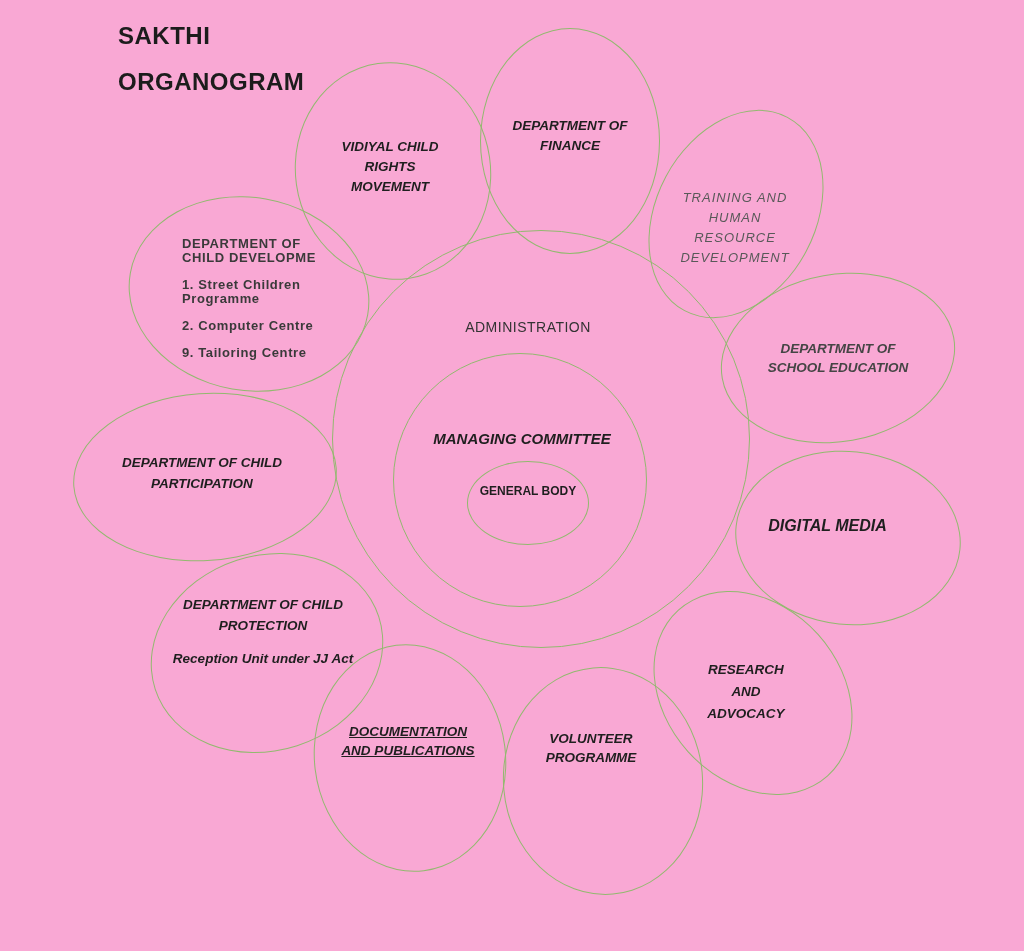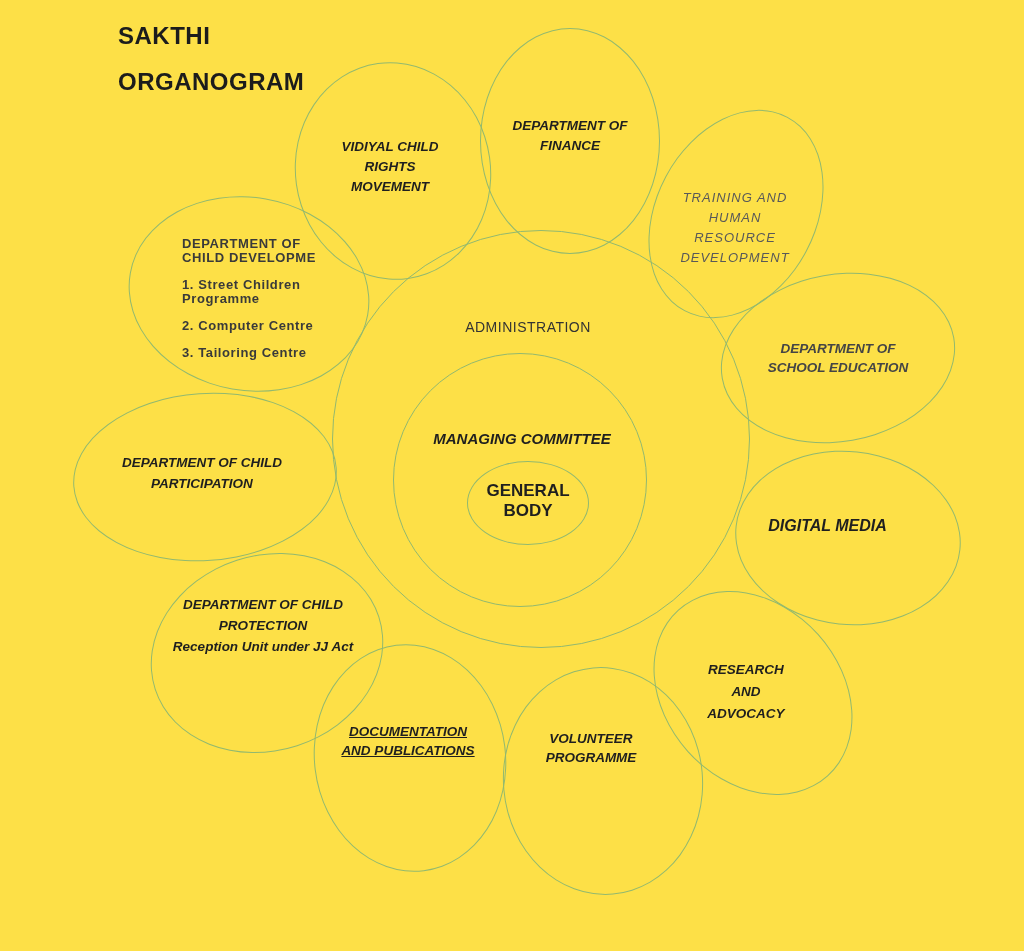--- a/index.html
+++ b/index.html
@@ -1,19 +1,19 @@
 <!DOCTYPE html>
 <html><head>
 <meta charset="utf-8">
 <style>
   html,body{margin:0;padding:0;background:#ffffff;}
   #canvas{
     position:relative;
     width:1024px;height:951px;
-    background:#fde047;
+    background:#f9a8d4;
     font-family:"Liberation Sans", sans-serif;
     overflow:hidden;
   }
   .ellipse{
     position:absolute;
     border:1.6px solid #92b96f;
     border-radius:50%;
     box-sizing:border-box;
     background:transparent;
   }
@@ -33,21 +33,21 @@
     font-weight:bold;
     color:#1c1c1c;
     letter-spacing:0.5px;
   }
   
   .c-admin{left:332px;top:230px;width:418px;height:418px;}
   .c-managing{left:393px;top:353px;width:254px;height:254px;}
   .c-general{left:467px;top:461px;width:122px;height:84px;}
   .t-admin{left:418px;top:317px;width:220px;font-size:14px;font-weight:400;font-style:normal;color:#333333;letter-spacing:0.5px;}
   .t-managing{left:402px;top:429px;width:240px;font-size:15px;}
-  .t-general{left:473px;top:481px;width:110px;font-size:17px;font-style:normal;line-height:20px;}
+  .t-general{left:473px;top:481px;width:110px;font-size:12px;font-style:normal;line-height:20px;}
   
   .e-vidiyal{left:295px;top:62px;width:196px;height:218px;transform:rotate(-8deg);}
   .e-finance{left:480px;top:28px;width:180px;height:226px;}
   .e-training{left:656px;top:104px;width:160px;height:220px;transform:rotate(28deg);}
   .e-school{left:720px;top:274px;width:236px;height:168px;transform:rotate(-10deg);}
   .e-digital{left:735px;top:451px;width:226px;height:174px;transform:rotate(6deg);}
   .e-research{left:665px;top:581px;width:176px;height:224px;transform:rotate(-42deg);}
   .e-volunteer{left:503px;top:667px;width:200px;height:228px;transform:rotate(-5deg);}
   .e-documentation{left:314px;top:644px;width:192px;height:228px;transform:rotate(-7deg);}
   .e-protection{left:149px;top:555px;width:236px;height:196px;transform:rotate(-18deg);}
@@ -56,21 +56,21 @@
   
   .t-vidiyal{left:330px;top:137px;width:120px;}
   .t-finance{left:495px;top:116px;width:150px;}
   .t-training{left:676px;top:179px;width:118px;font-weight:400;color:#595959;font-size:13px;letter-spacing:1px;margin-top:9px;}
   .t-school{left:758px;top:339px;width:160px;line-height:19px;color:#454545;}
   .t-digital{left:745px;top:516px;width:165px;font-size:16px;}
   .t-research{left:701px;top:659px;width:90px;line-height:22px;}
   .t-volunteer{left:536px;top:729px;width:110px;line-height:19px;}
   .t-documentation{left:338px;top:722px;width:140px;line-height:19px;text-decoration:underline;}
   .t-protection{left:168px;top:594px;width:190px;line-height:21px;}
-  .t-protection .sub{line-height:21px;}
+  .t-protection .sub{margin-top:12px;line-height:21px;}
   .t-participation{left:117px;top:452px;width:170px;line-height:21px;}
   
   .t-childdev{
     left:170px;top:237px;width:160px;
     text-align:left;font-style:normal;font-weight:bold;
     font-size:13px;line-height:14px;color:#3a3a3a;
     letter-spacing:0.6px;
     filter:blur(0.4px);
   }
   .t-childdev .line{white-space:nowrap;overflow:hidden;padding-left:12px;}
@@ -119,16 +119,16 @@
   </div>
 
   <div class="lbl t-participation">DEPARTMENT OF CHILD PARTICIPATION</div>
 
   <div class="lbl t-childdev">
     <div class="line">DEPARTMENT OF</div>
     <div class="line">CHILD DEVELOPME</div>
     <div class="line gap">1. Street Children</div>
     <div class="line">Programme</div>
     <div class="line gap">2. Computer Centre</div>
-    <div class="line gap">3. Tailoring Centre</div>
+    <div class="line gap">9. Tailoring Centre</div>
   </div>
 
 </div>
 
 </body></html>

